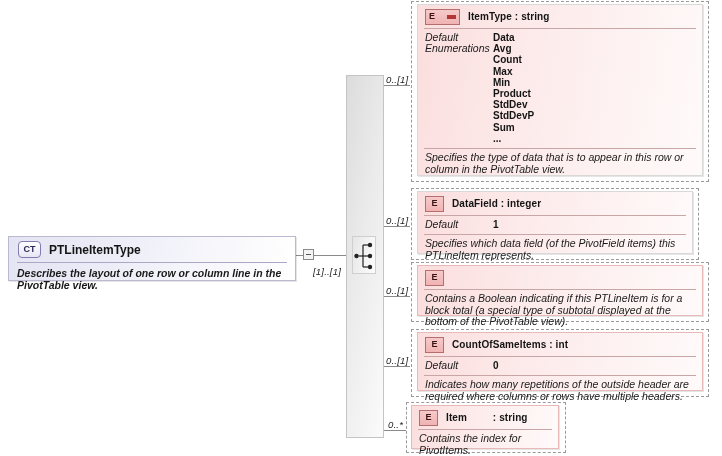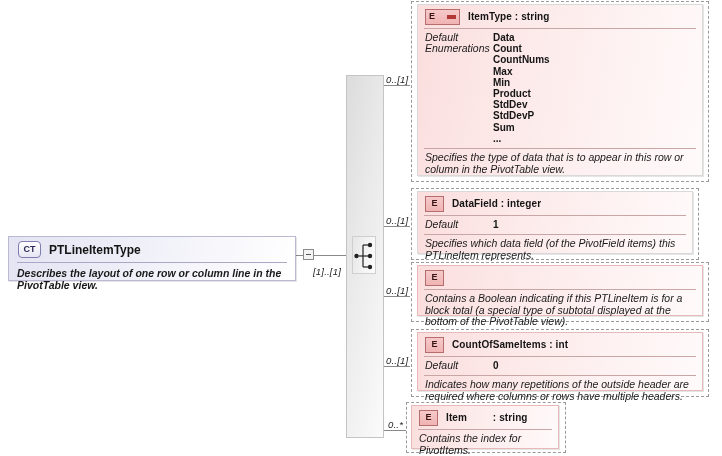--- a/index.html
+++ b/index.html
@@ -281,22 +281,22 @@
   </div>
   <div class="rule"></div>
   <div class="ebox-body">
     <div class="facets">
       <div class="facet-label">Default</div>
       <div class="facet-values">
         <div>Data</div>
       </div>
       <div class="facet-label">Enumerations</div>
       <div class="facet-values">
+        <div>Avg</div>
         <div>Count</div>
-        <div>CountNums</div>
         <div>Max</div>
         <div>Min</div>
         <div>Product</div>
         <div>StdDev</div>
         <div>StdDevP</div>
         <div>Sum</div>
         <div>...</div>
       </div>
     </div>
   </div>

